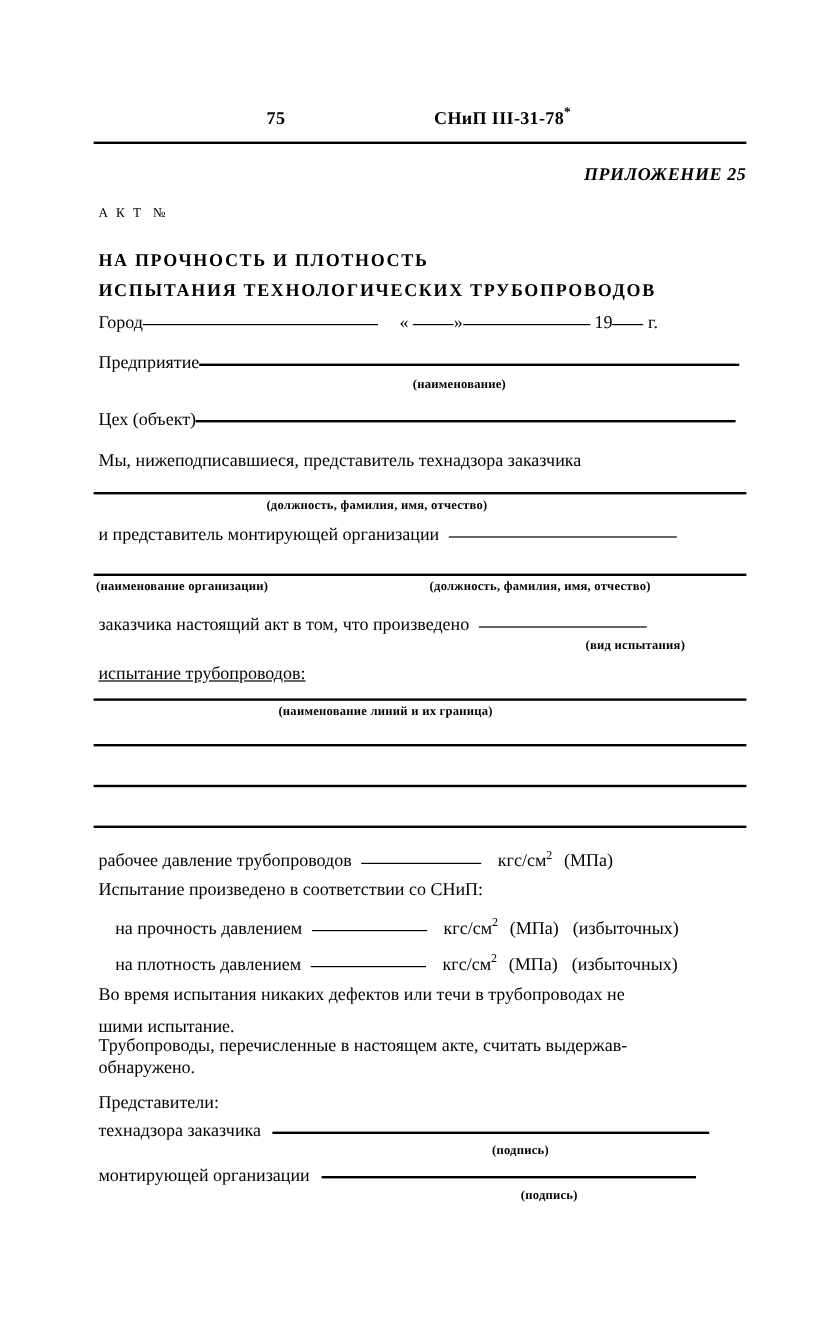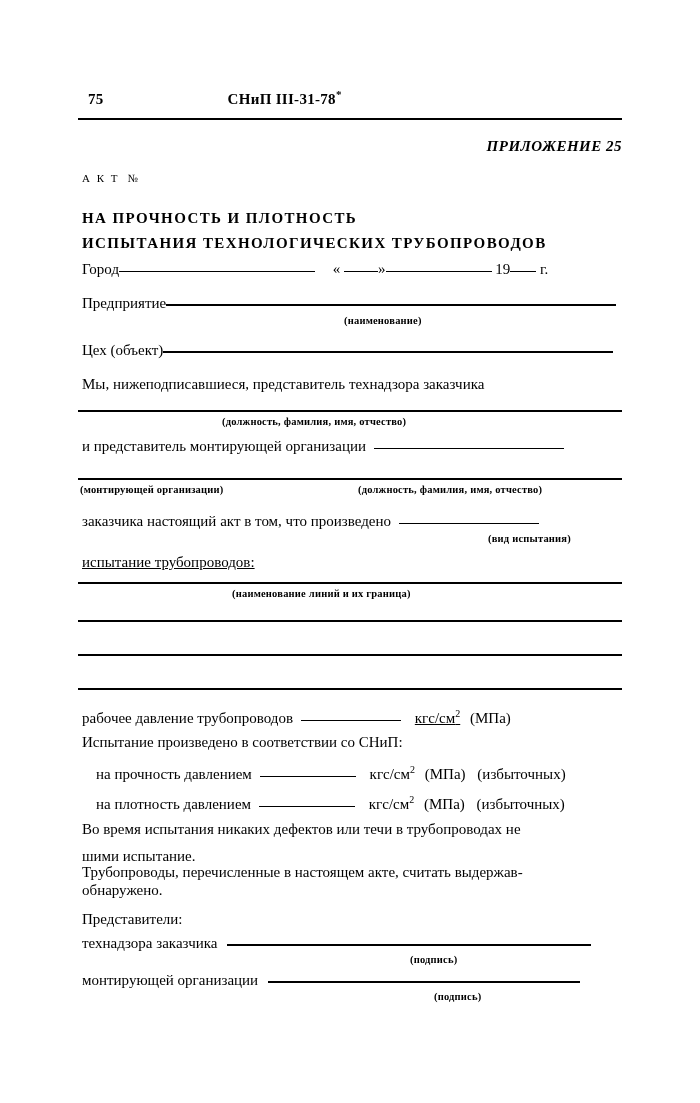--- a/index.html
+++ b/index.html
@@ -17,26 +17,26 @@
   }
   .page {
     position: absolute;
     left: 0; top: 0;
     width: 700px;
     height: 1103px;
   }
   
   .header {
     position: absolute;
-    left: 88px;
+    left: 77px;
     top: 88px;
     width: 544px;
     display: flex;
     align-items: baseline;
-    justify-content: flex-start;
+    justify-content: center;
     font-weight: bold;
     font-size: 15px;
     letter-spacing: 0.3px;
   }
   .page-number {
     font-size: 15px;
     font-weight: bold;
     margin-right: 124px;
   }
   .doc-code {
@@ -167,39 +167,39 @@
   </div>
 
   <div class="row" style="left:82px; top:376px;">Мы, нижеподписавшиеся, представитель технадзора заказчика</div>
   <div class="long-rule" style="top:410px;"></div>
   <div class="caption" style="left:222px; top:416px;">(должность, фамилия, имя, отчество)</div>
 
   <div class="row" style="left:82px; top:438px;">
     <span class="lbl">и представитель монтирующей организации</span><span class="fill" style="width:190px; margin-left:8px;"></span>
   </div>
   <div class="long-rule" style="top:478px;"></div>
-  <div class="caption" style="left:80px; top:484px;">(монтирующей организации)</div>
+  <div class="caption" style="left:80px; top:484px;">(наименование организации)</div>
   <div class="caption" style="left:358px; top:484px;">(должность,  фамилия,  имя,  отчество)</div>
 
   <div class="row" style="left:82px; top:513px;">
     <span class="lbl">заказчика настоящий акт в том, что произведено</span><span class="fill" style="width:140px; margin-left:8px;"></span>
   </div>
   <div class="caption" style="left:488px; top:533px;">(вид испытания)</div>
 
   <div class="row" style="left:82px; top:554px;text-decoration:underline;">испытание трубопроводов:</div>
   <div class="long-rule" style="top:582px;"></div>
   <div class="caption" style="left:232px; top:588px;">(наименование линий и их граница)</div>
 
   <div class="long-rule" style="top:620px;"></div>
   <div class="long-rule" style="top:654px;"></div>
   <div class="long-rule" style="top:688px;"></div>
 
   <div class="row" style="left:82px; top:708px;">
     <span class="lbl">рабочее давление трубопроводов</span><span class="fill" style="width:100px; margin-left:8px;"></span>
-    <span style="margin-left:10px;text-decoration:underline;"><span>кгс/см</span><span class="sup">2</span></span>
+    <span style="margin-left:10px;"><span>кгс/см</span><span class="sup">2</span></span>
     <span style="margin-left:6px;">(МПа)</span>
   </div>
 
   <div class="row" style="left:82px; top:734px;">Испытание произведено в соответствии со СНиП:</div>
 
   <div class="row" style="left:96px; top:764px;">
     <span class="lbl">на прочность давлением</span><span class="fill" style="width:96px; margin-left:8px;"></span>
     <span style="margin-left:10px;"><span>кгс/см</span><span class="sup">2</span></span>
     <span style="margin-left:6px;">(МПа)</span>
     <span style="margin-left:8px;">(избыточных)</span>

